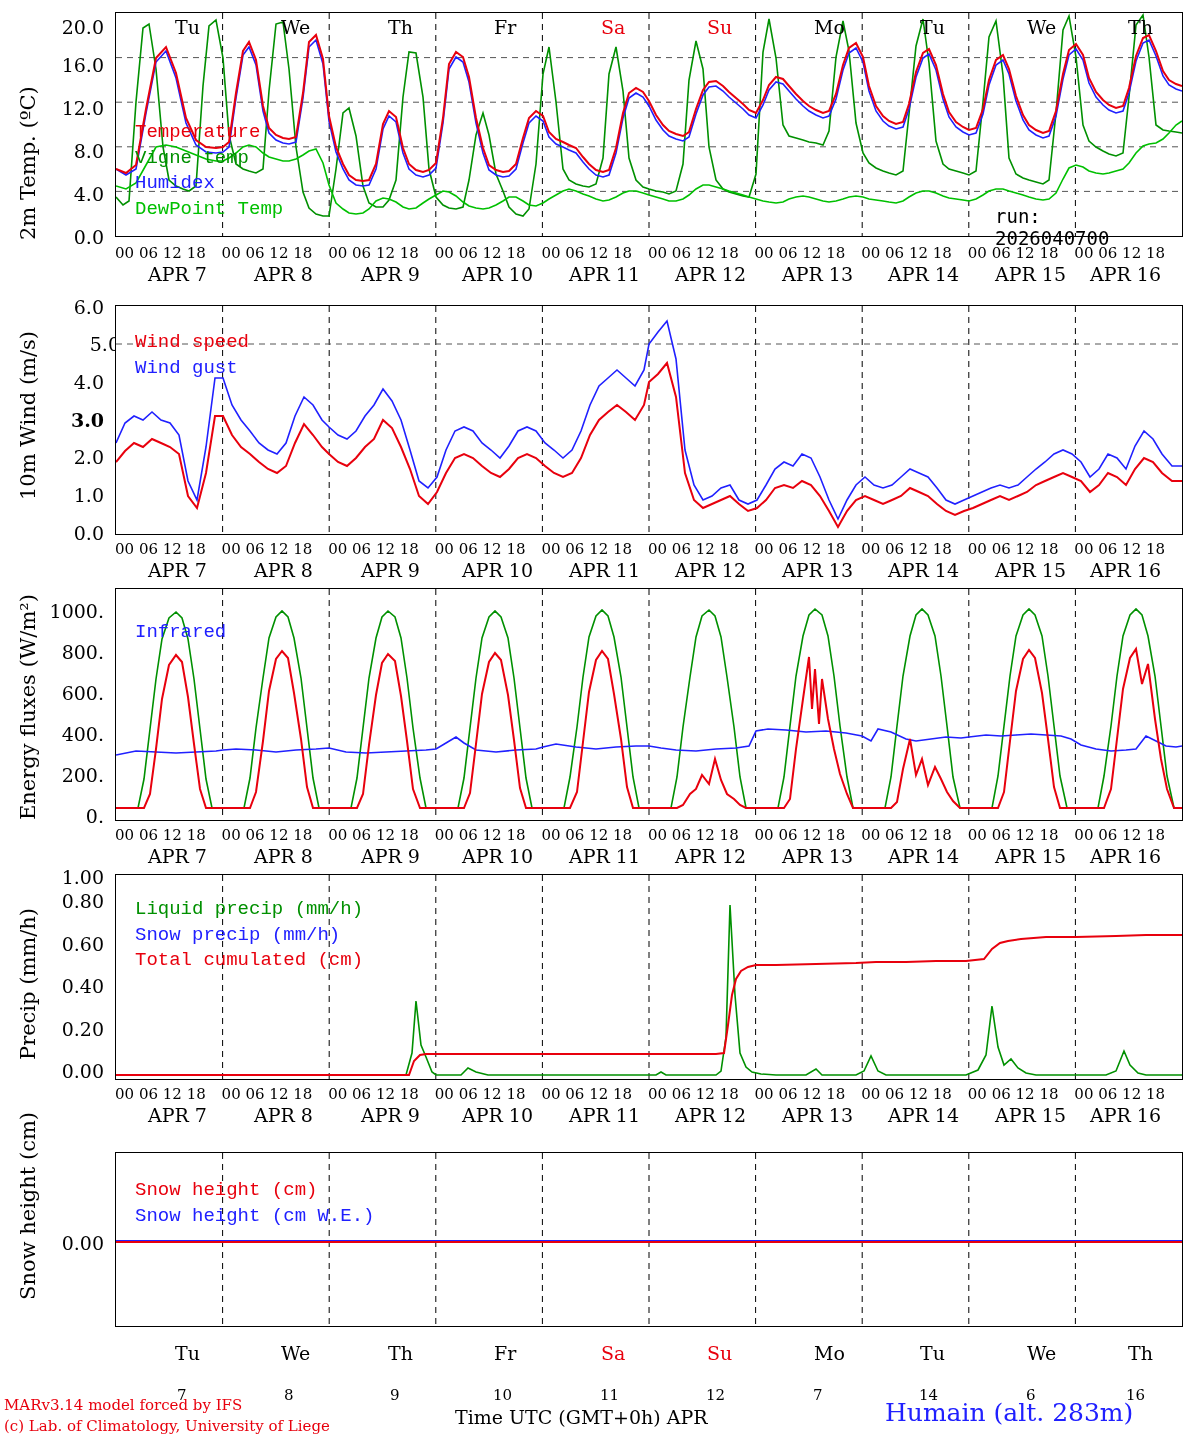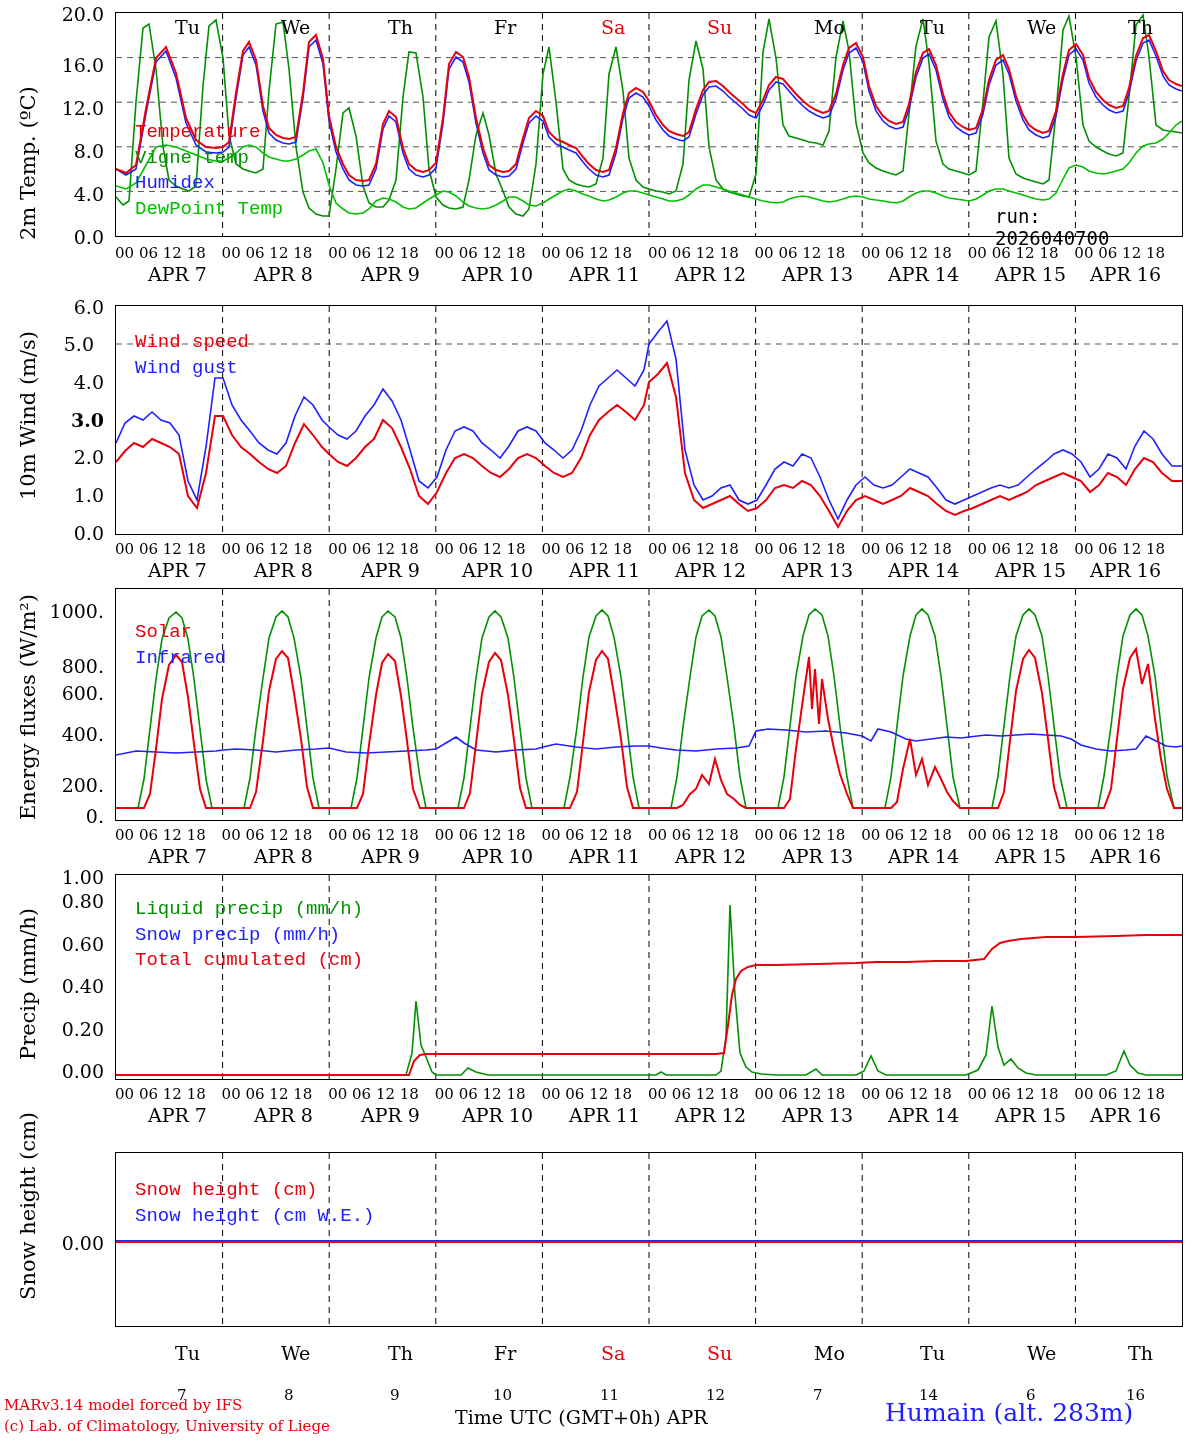--- a/index.html
+++ b/index.html
@@ -40,21 +40,21 @@
 
 <div class="panel">
 
   <div class="ylabel" style="left:16px;top:240px;transform:rotate(-90deg);">2m Temp. (ºC)</div>
 
   <div class="ytick" style="left:20px;top:226px;width:84px;">0.0</div>
   <div class="ytick" style="left:20px;top:183px;width:84px;">4.0</div>
   <div class="ytick" style="left:20px;top:140px;width:84px;">8.0</div>
   <div class="ytick" style="left:20px;top:97px;width:84px;">12.0</div>
   <div class="ytick" style="left:20px;top:54px;width:84px;">16.0</div>
-  <div class="ytick" style="left:20px;top:3px;width:84px;">20.0</div>
+  <div class="ytick" style="left:20px;top:16px;width:84px;">20.0</div>
 
   <div class="plot" style="left:115px;top:12px;width:1068px;height:225px;">
     <svg width="1066" height="223" viewBox="0 0 1066 223">
 
       <g stroke="#000" stroke-width="1" stroke-dasharray="6,5" fill="none">
         <line x1="106.6" y1="0" x2="106.6" y2="223"></line>
         <line x1="213.2" y1="0" x2="213.2" y2="223"></line>
         <line x1="319.8" y1="0" x2="319.8" y2="223"></line>
         <line x1="426.4" y1="0" x2="426.4" y2="223"></line>
         <line x1="533.0" y1="0" x2="533.0" y2="223"></line>
@@ -122,21 +122,21 @@
 </div>
 
 <div class="panel">
   <div class="ylabel" style="left:16px;top:500px;transform:rotate(-90deg);">10m Wind (m/s)</div>
 
   <div class="ytick" style="left:20px;top:522px;width:84px;">0.0</div>
   <div class="ytick" style="left:20px;top:484px;width:84px;">1.0</div>
   <div class="ytick" style="left:20px;top:446px;width:84px;">2.0</div>
   <div class="ytick" style="left:20px;top:409px;width:84px;font-weight:bold;">3.0</div>
   <div class="ytick" style="left:20px;top:371px;width:84px;">4.0</div>
-  <div class="ytick" style="left:10px;top:333px;width:84px;">5.0</div>
+  <div class="ytick" style="left:36px;top:333px;width:84px;">5.0</div>
   <div class="ytick" style="left:20px;top:296px;width:84px;">6.0</div>
 
   <div class="plot" style="left:115px;top:305px;width:1068px;height:230px;">
     <svg width="1066" height="228" viewBox="0 0 1066 228">
       <g stroke="#000" stroke-width="1" stroke-dasharray="6,5" fill="none">
         <line x1="106.6" y1="0" x2="106.6" y2="228"></line>
         <line x1="213.2" y1="0" x2="213.2" y2="228"></line>
         <line x1="319.8" y1="0" x2="319.8" y2="228"></line>
         <line x1="426.4" y1="0" x2="426.4" y2="228"></line>
         <line x1="533.0" y1="0" x2="533.0" y2="228"></line>
@@ -175,24 +175,24 @@
   <div class="daterow" style="left:782px;top:559px;">APR 13</div>
   <div class="daterow" style="left:888px;top:559px;">APR 14</div>
   <div class="daterow" style="left:995px;top:559px;">APR 15</div>
   <div class="daterow" style="left:1090px;top:559px;">APR 16</div>
 </div>
 
 <div class="panel">
   <div class="ylabel" style="left:16px;top:820px;transform:rotate(-90deg);">Energy fluxes (W/m²)</div>
 
   <div class="ytick" style="left:20px;top:805px;width:84px;">0.</div>
-  <div class="ytick" style="left:20px;top:764px;width:84px;margin-top:10px;">200.</div>
+  <div class="ytick" style="left:20px;top:764px;width:84px;">200.</div>
   <div class="ytick" style="left:20px;top:723px;width:84px;">400.</div>
   <div class="ytick" style="left:20px;top:682px;width:84px;">600.</div>
-  <div class="ytick" style="left:20px;top:641px;width:84px;margin-top:14px;">800.</div>
+  <div class="ytick" style="left:20px;top:641px;width:84px;">800.</div>
   <div class="ytick" style="left:20px;top:600px;width:84px;">1000.</div>
 
   <div class="plot" style="left:115px;top:588px;width:1068px;height:233px;">
     <svg width="1066" height="231" viewBox="0 0 1066 231">
       <g stroke="#000" stroke-width="1" stroke-dasharray="6,5" fill="none">
         <line x1="106.6" y1="0" x2="106.6" y2="231"></line>
         <line x1="213.2" y1="0" x2="213.2" y2="231"></line>
         <line x1="319.8" y1="0" x2="319.8" y2="231"></line>
         <line x1="426.4" y1="0" x2="426.4" y2="231"></line>
         <line x1="533.0" y1="0" x2="533.0" y2="231"></line>
@@ -207,21 +207,20 @@
 
       <polyline fill="none" stroke="#2020ff" stroke-width="1.6" points="
         0,166 20,162 40,163 60,164 80,163 100,162 107,161 120,160 140,161 160,163 180,161 200,160 213,159 230,163 250,164 270,163 290,162 310,161 320,160 330,154 340,148 348,154 360,161 380,163 400,161 420,160 427,158 440,155 460,158 480,160 500,158 520,157 533,157 545,159 560,161 580,162 600,160 620,159 633,157 640,142 652,140 670,141 690,143 710,142 730,144 746,147 755,152 762,140 775,143 790,150 800,152 815,150 830,148 845,149 853,148 870,146 885,147 900,146 915,145 930,146 945,147 955,150 965,156 980,160 995,162 1010,161 1020,160 1030,147 1040,152 1050,157 1060,158 1066,157"></polyline>
 
       <polyline fill="none" stroke="#e8000d" stroke-width="2" points="
         0,219 28,219 34,205 40,160 46,110 53,76 60,66 66,73 72,108 78,155 84,200 90,219 134,219 140,203 147,152 153,102 160,70 166,62 172,69 178,104 185,150 191,198 197,219 241,219 247,205 253,156 260,106 266,74 272,65 279,72 285,107 291,152 297,200 304,219 348,219 354,204 360,155 366,105 373,73 379,64 385,71 392,106 398,151 404,199 410,219 454,219 461,203 467,153 473,103 480,71 486,62 492,70 498,105 505,150 511,198 517,219 561,219 567,216 574,205 580,200 586,186 593,195 599,170 605,191 611,205 618,210 624,216 630,219 668,219 674,210 680,160 687,110 693,68 696,120 699,80 703,135 706,90 712,130 718,160 724,185 731,205 737,219 775,219 781,213 787,180 794,150 800,186 806,170 812,196 819,178 825,190 831,203 837,212 844,219 882,219 888,203 894,152 900,102 907,70 913,61 919,69 926,104 932,150 938,198 944,219 988,219 995,200 1001,150 1007,100 1014,69 1020,60 1026,95 1032,75 1039,130 1045,170 1051,200 1058,219 1066,219"></polyline>
     </svg>
   </div>
 
   <div class="legend" style="left:135px;top:620px;">
-    <div class="red">Solar</div>
     <div class="blue">Infrared</div>
   </div>
 
   <div class="hourrow" style="left:115px;top:826px;width:1068px;">
     <span style="display:inline-block;width:106.6px;"><span>00</span>&nbsp;<span>06</span>&nbsp;<span>12</span>&nbsp;<span>18</span></span><span style="display:inline-block;width:106.6px;"><span>00</span>&nbsp;<span>06</span>&nbsp;<span>12</span>&nbsp;<span>18</span></span><span style="display:inline-block;width:106.6px;"><span>00</span>&nbsp;<span>06</span>&nbsp;<span>12</span>&nbsp;<span>18</span></span><span style="display:inline-block;width:106.6px;"><span>00</span>&nbsp;<span>06</span>&nbsp;<span>12</span>&nbsp;<span>18</span></span><span style="display:inline-block;width:106.6px;"><span>00</span>&nbsp;<span>06</span>&nbsp;<span>12</span>&nbsp;<span>18</span></span><span style="display:inline-block;width:106.6px;"><span>00</span>&nbsp;<span>06</span>&nbsp;<span>12</span>&nbsp;<span>18</span></span><span style="display:inline-block;width:106.6px;"><span>00</span>&nbsp;<span>06</span>&nbsp;<span>12</span>&nbsp;<span>18</span></span><span style="display:inline-block;width:106.6px;"><span>00</span>&nbsp;<span>06</span>&nbsp;<span>12</span>&nbsp;<span>18</span></span><span style="display:inline-block;width:106.6px;"><span>00</span>&nbsp;<span>06</span>&nbsp;<span>12</span>&nbsp;<span>18</span></span><span style="display:inline-block;width:106.6px;"><span>00</span>&nbsp;<span>06</span>&nbsp;<span>12</span>&nbsp;<span>18</span></span>
   </div>
 
   <div class="daterow" style="left:148px;top:845px;">APR  7</div>
   <div class="daterow" style="left:254px;top:845px;">APR  8</div>
   <div class="daterow" style="left:361px;top:845px;">APR  9</div>

